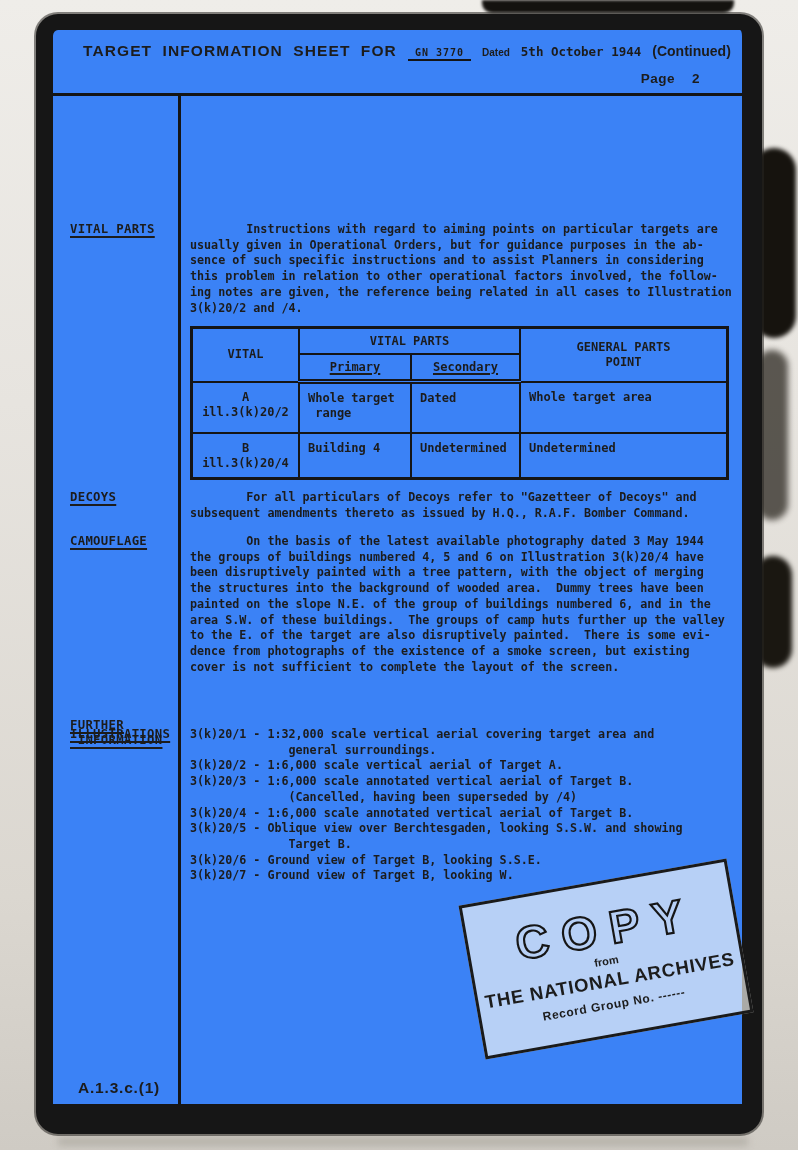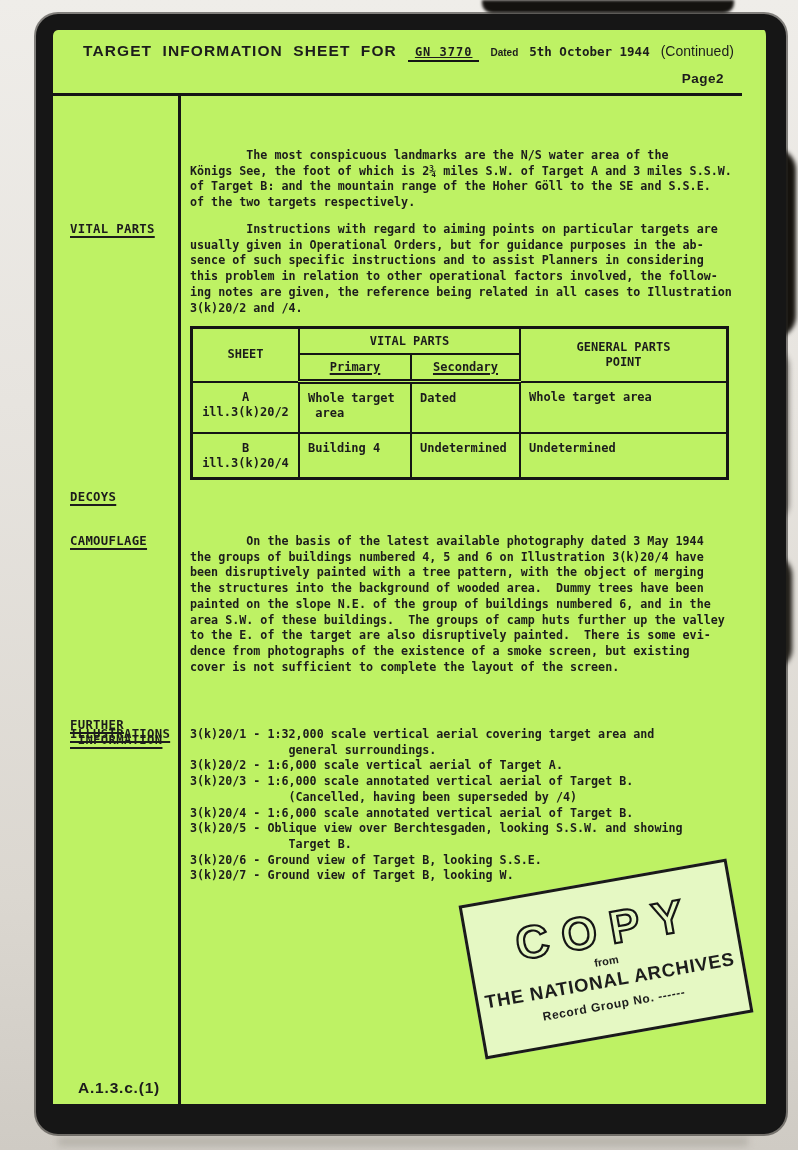--- a/index.html
+++ b/index.html
@@ -13,36 +13,35 @@
   
   .blob-top    { position:absolute; left:482px; top:0;     width:252px; height:13px;  background:#14120f; border-radius:0 0 10px 10px; filter:blur(1.5px); }
   .blob-right1 { position:absolute; left:752px; top:148px; width:44px;  height:190px; background:#16130e; border-radius:22px; filter:blur(2px); }
   .blob-right2 { position:absolute; left:756px; top:350px; width:32px;  height:170px; background:#2b2720; border-radius:18px; filter:blur(3px); opacity:.75; }
   .blob-right3 { position:absolute; left:754px; top:556px; width:38px;  height:112px; background:#1a1711; border-radius:20px; filter:blur(2.5px); }
   .smudge-bottom { position:absolute; left:58px; top:1137px; width:690px; height:9px; background:#b6b2aa; filter:blur(3.5px); }
 
   
   .page {
     position:absolute; left:36px; top:14px; width:689px; height:1074px;
-    background:#bef264;
+    background:#3b82f6;
     border:solid #161616; border-width:16px 20px 30px 17px; border-radius:22px;
     box-shadow:0 0 0 2px rgba(40,38,34,.55);
-    padding-left:24px;
   }
   .header-rule { position:absolute; left:0; top:63px; width:689px; height:3px; background:#151515; }
   .col-divider { position:absolute; left:125px; top:63px; width:3px; height:1011px; background:#151515; }
 
   
   .title-row { position:absolute; left:30px; top:12px; width:650px; display:flex; align-items:baseline; gap:11px; white-space:nowrap; }
   .doc-title { font-family:"Liberation Sans",sans-serif; font-weight:700; font-size:15.5px; letter-spacing:1.1px; word-spacing:5px; }
-  .target-ref { font-weight:700; font-size:12px; letter-spacing:1px; border-bottom:2px solid #151515; padding:0 7px 1px 7px;text-decoration:underline; }
+  .target-ref { font-weight:700; font-size:10px; letter-spacing:1px; border-bottom:2px solid #151515; padding:0 7px 1px 7px; }
   .dated-label { font-family:"Liberation Sans",sans-serif; font-weight:700; font-size:10px; }
   .dated-value { font-weight:700; font-size:12.5px; }
-  .continued { font-family:"Liberation Sans",sans-serif; font-weight:400; font-size:14px; }
-  .page-num-row { position:absolute; top:41px; right:42px; display:flex; 
+  .continued { font-family:"Liberation Sans",sans-serif; font-weight:700; font-size:14px; }
+  .page-num-row { position:absolute; top:41px; right:42px; display:flex; gap:17px;
     font-family:"Liberation Sans",sans-serif; font-weight:700; font-size:13.5px; letter-spacing:.5px; }
 
   
   .side-label {
     position:absolute; left:17px; font-weight:700; font-size:12.3px; line-height:15px;
     letter-spacing:.3px; white-space:pre;
     text-decoration:underline; text-decoration-thickness:2px; text-underline-offset:3px;
   }
   
   .body-text { position:absolute; left:137px; font-weight:700; font-size:11.7px; line-height:15.7px; white-space:pre; }
@@ -111,61 +110,59 @@
   <div class="header-rule"></div>
   <div class="col-divider"></div>
 
   <div class="side-label" style="top:192px;">VITAL PARTS</div>
   <div class="side-label" style="top:460px;">DECOYS</div>
   <div class="side-label" style="top:504px;">CAMOUFLAGE</div>
   <div class="side-label" style="top:650px;margin-top:38px;">FURTHER
  INFORMATION</div>
   <div class="side-label" style="top:697px;">ILLUSTRATIONS</div>
 
-  <div class="body-text" style="top:118px;">        The most conspicuous landmarks are the N/S water area of the
-Königs See, the foot of which is 2¾ miles S.W. of Target A and 3 miles S.S.W.
-of Target B: and the mountain range of the Hoher Göll to the SE and S.S.E.
-of the two targets respectively.</div>
   <div class="body-text" style="top:192px;">        Instructions with regard to aiming points on particular targets are
 usually given in Operational Orders, but for guidance purposes in the ab-
 sence of such specific instructions and to assist Planners in considering
 this problem in relation to other operational factors involved, the follow-
 ing notes are given, the reference being related in all cases to Illustration
 3(k)20/2 and /4.</div>
 
   <table class="vp">
     <tbody>
         <tr class="hdr1">
-      <th class="h-target" rowspan="2">SHEET</th>
+      <th class="h-target" rowspan="2">VITAL</th>
       <th colspan="2">VITAL PARTS</th>
       <th class="h-aiming" rowspan="2">GENERAL PARTS
 POINT</th>
     </tr>
     <tr class="hdr2">
       <th class="h-primary">Primary</th>
       <th class="h-secondary">Secondary</th>
     </tr>
     <tr class="data data-a">
       <td class="c-target">A
 ill.3(k)20/2</td>
       <td>Whole target
- area</td>
+ range</td>
       <td>Dated</td>
       <td class="c-aiming">Whole target area</td>
     </tr>
     <tr class="data data-b">
       <td class="c-target">B
 ill.3(k)20/4</td>
       <td>Building 4</td>
       <td>Undetermined</td>
       <td class="c-aiming">Undetermined</td>
     </tr>
   </tbody>
     </table>
 
+  <div class="body-text" style="top:460px;">        For all particulars of Decoys refer to "Gazetteer of Decoys" and
+subsequent amendments thereto as issued by H.Q., R.A.F. Bomber Command.</div>
   <div class="body-text" style="top:504px;">        On the basis of the latest available photography dated 3 May 1944
 the groups of buildings numbered 4, 5 and 6 on Illustration 3(k)20/4 have
 been disruptively painted with a tree pattern, with the object of merging
 the structures into the background of wooded area.  Dummy trees have been
 painted on the slope N.E. of the group of buildings numbered 6, and in the
 area S.W. of these buildings.  The groups of camp huts further up the valley
 to the E. of the target are also disruptively painted.  There is some evi-
 dence from photographs of the existence of a smoke screen, but existing
 cover is not sufficient to complete the layout of the screen.</div>
   <div class="body-text" style="top:697px;">3(k)20/1 - 1:32,000 scale vertical aerial covering target area and

